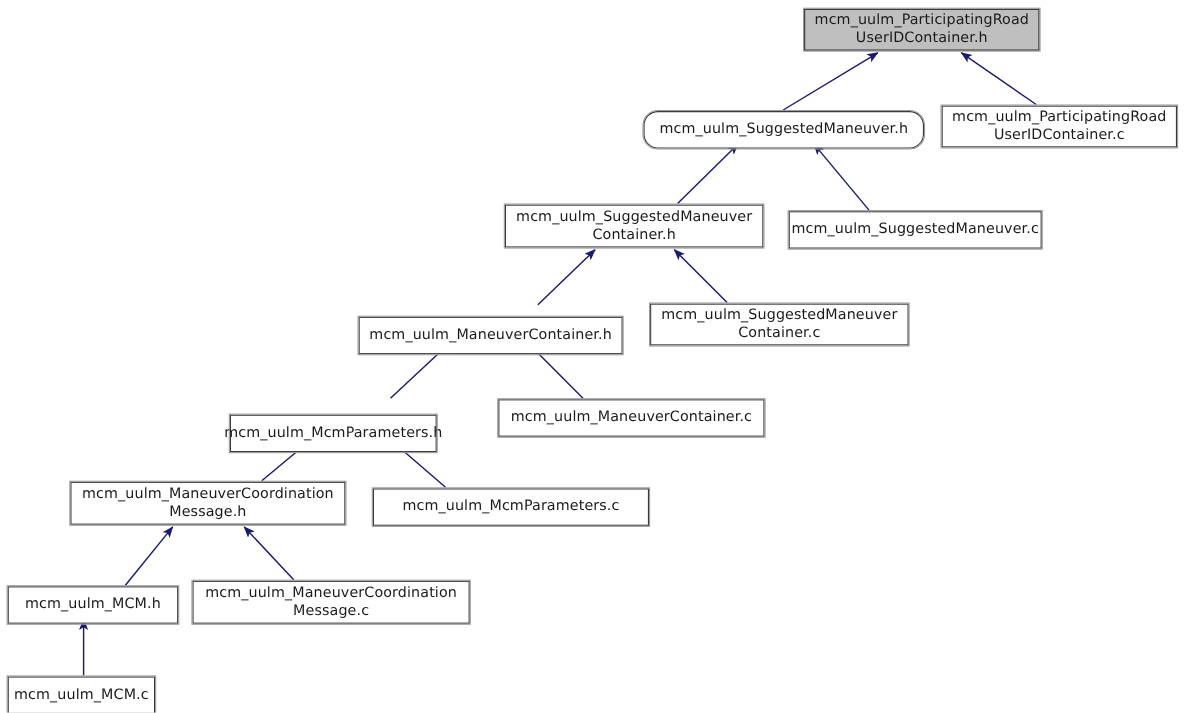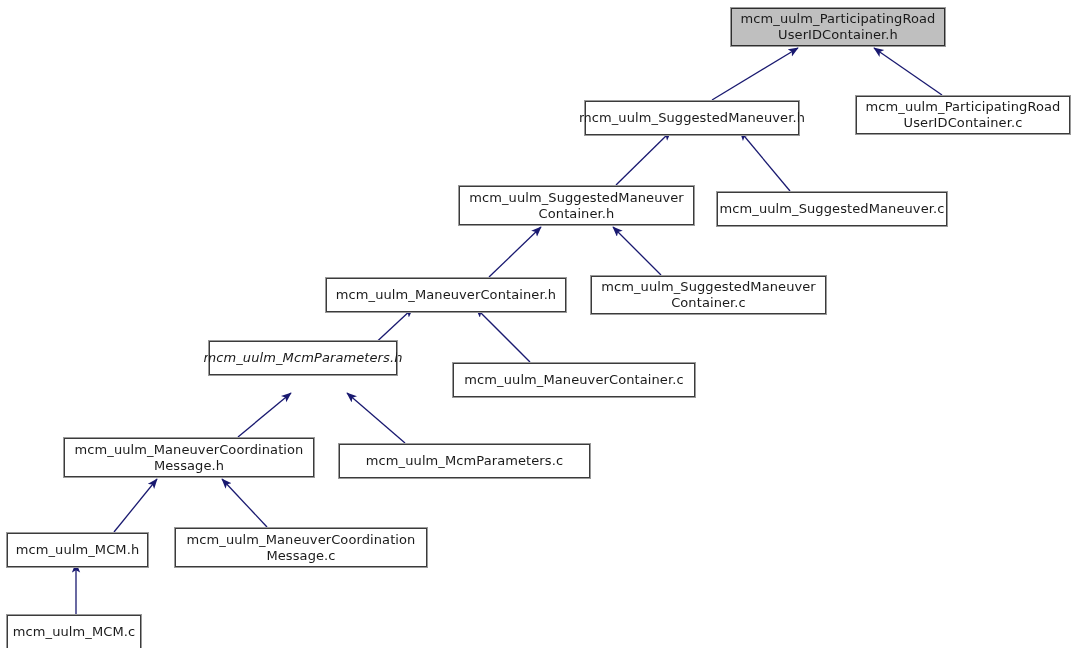--- a/index.html
+++ b/index.html
@@ -71,32 +71,32 @@
         <line x1="238" y1="437" x2="291" y2="393" stroke="#191970" stroke-width="1.3" marker-end="url(#arrowhead)"></line>
         <line x1="405" y1="443" x2="347" y2="393" stroke="#191970" stroke-width="1.3" marker-end="url(#arrowhead)"></line>
         <line x1="114" y1="532" x2="157" y2="479" stroke="#191970" stroke-width="1.3" marker-end="url(#arrowhead)"></line>
         <line x1="267" y1="527" x2="222" y2="479" stroke="#191970" stroke-width="1.3" marker-end="url(#arrowhead)"></line>
         <line x1="76" y1="614" x2="76" y2="563" stroke="#191970" stroke-width="1.3" marker-end="url(#arrowhead)"></line>
       </g>
   </svg>
   <div id="node-layer">
       <div class="node root" style="left: 731px; top: 8px; width: 214px; height: 38px;"><span class="node-label">mcm_uulm_ParticipatingRoad
 UserIDContainer.h</span></div>
-      <div class="node" style="left: 585px; top: 101px; width: 214px; height: 28px;"><span class="node-label">mcm_uulm_SuggestedManeuver.h</span></div>
+      <div class="node" style="left: 585px; top: 101px; width: 255px; height: 28px; border-radius: 13px;"><span class="node-label">mcm_uulm_SuggestedManeuver.h</span></div>
       <div class="node" style="left: 856px; top: 96px; width: 214px; height: 38px;"><span class="node-label">mcm_uulm_ParticipatingRoad
 UserIDContainer.c</span></div>
       <div class="node" style="left: 459px; top: 186px; width: 235px; height: 39px;"><span class="node-label">mcm_uulm_SuggestedManeuver
 Container.h</span></div>
       <div class="node" style="left: 717px; top: 192px; width: 230px; height: 28px;"><span class="node-label">mcm_uulm_SuggestedManeuver.c</span></div>
-      <div class="node" style="left: 326px; top: 278px; width: 240px; height: 28px;"><span class="node-label">mcm_uulm_ManeuverContainer.h</span></div>
+      <div class="node" style="left: 326px; top: 288px; width: 240px; height: 28px;"><span class="node-label">mcm_uulm_ManeuverContainer.h</span></div>
       <div class="node" style="left: 591px; top: 276px; width: 235px; height: 38px;"><span class="node-label">mcm_uulm_SuggestedManeuver
 Container.c</span></div>
-      <div class="node" style="left: 209px; top: 341px; width: 188px; height: 28px; font-style: italic;"><span class="node-label">mcm_uulm_McmParameters.h</span></div>
+      <div class="node" style="left: 209px; top: 377px; width: 188px; height: 28px;"><span class="node-label">mcm_uulm_McmParameters.h</span></div>
       <div class="node" style="left: 453px; top: 363px; width: 242px; height: 28px; text-align: center;"><span class="node-label">mcm_uulm_ManeuverContainer.c</span></div>
       <div class="node" style="left: 64px; top: 438px; width: 250px; height: 39px;"><span class="node-label">mcm_uulm_ManeuverCoordination
 Message.h</span></div>
       <div class="node" style="left: 339px; top: 444px; width: 251px; height: 28px;"><span class="node-label">mcm_uulm_McmParameters.c</span></div>
-      <div class="node" style="left: 7px; top: 533px; width: 141px; height: 28px;"><span class="node-label">mcm_uulm_MCM.h</span></div>
+      <div class="node" style="left: 7px; top: 533px; width: 155px; height: 28px;"><span class="node-label">mcm_uulm_MCM.h</span></div>
       <div class="node" style="left: 175px; top: 528px; width: 252px; height: 39px;"><span class="node-label">mcm_uulm_ManeuverCoordination
 Message.c</span></div>
       <div class="node" style="left: 7px; top: 615px; width: 134px; height: 28px;"><span class="node-label">mcm_uulm_MCM.c</span></div>
     </div>
 </div>
 
 </body></html>

